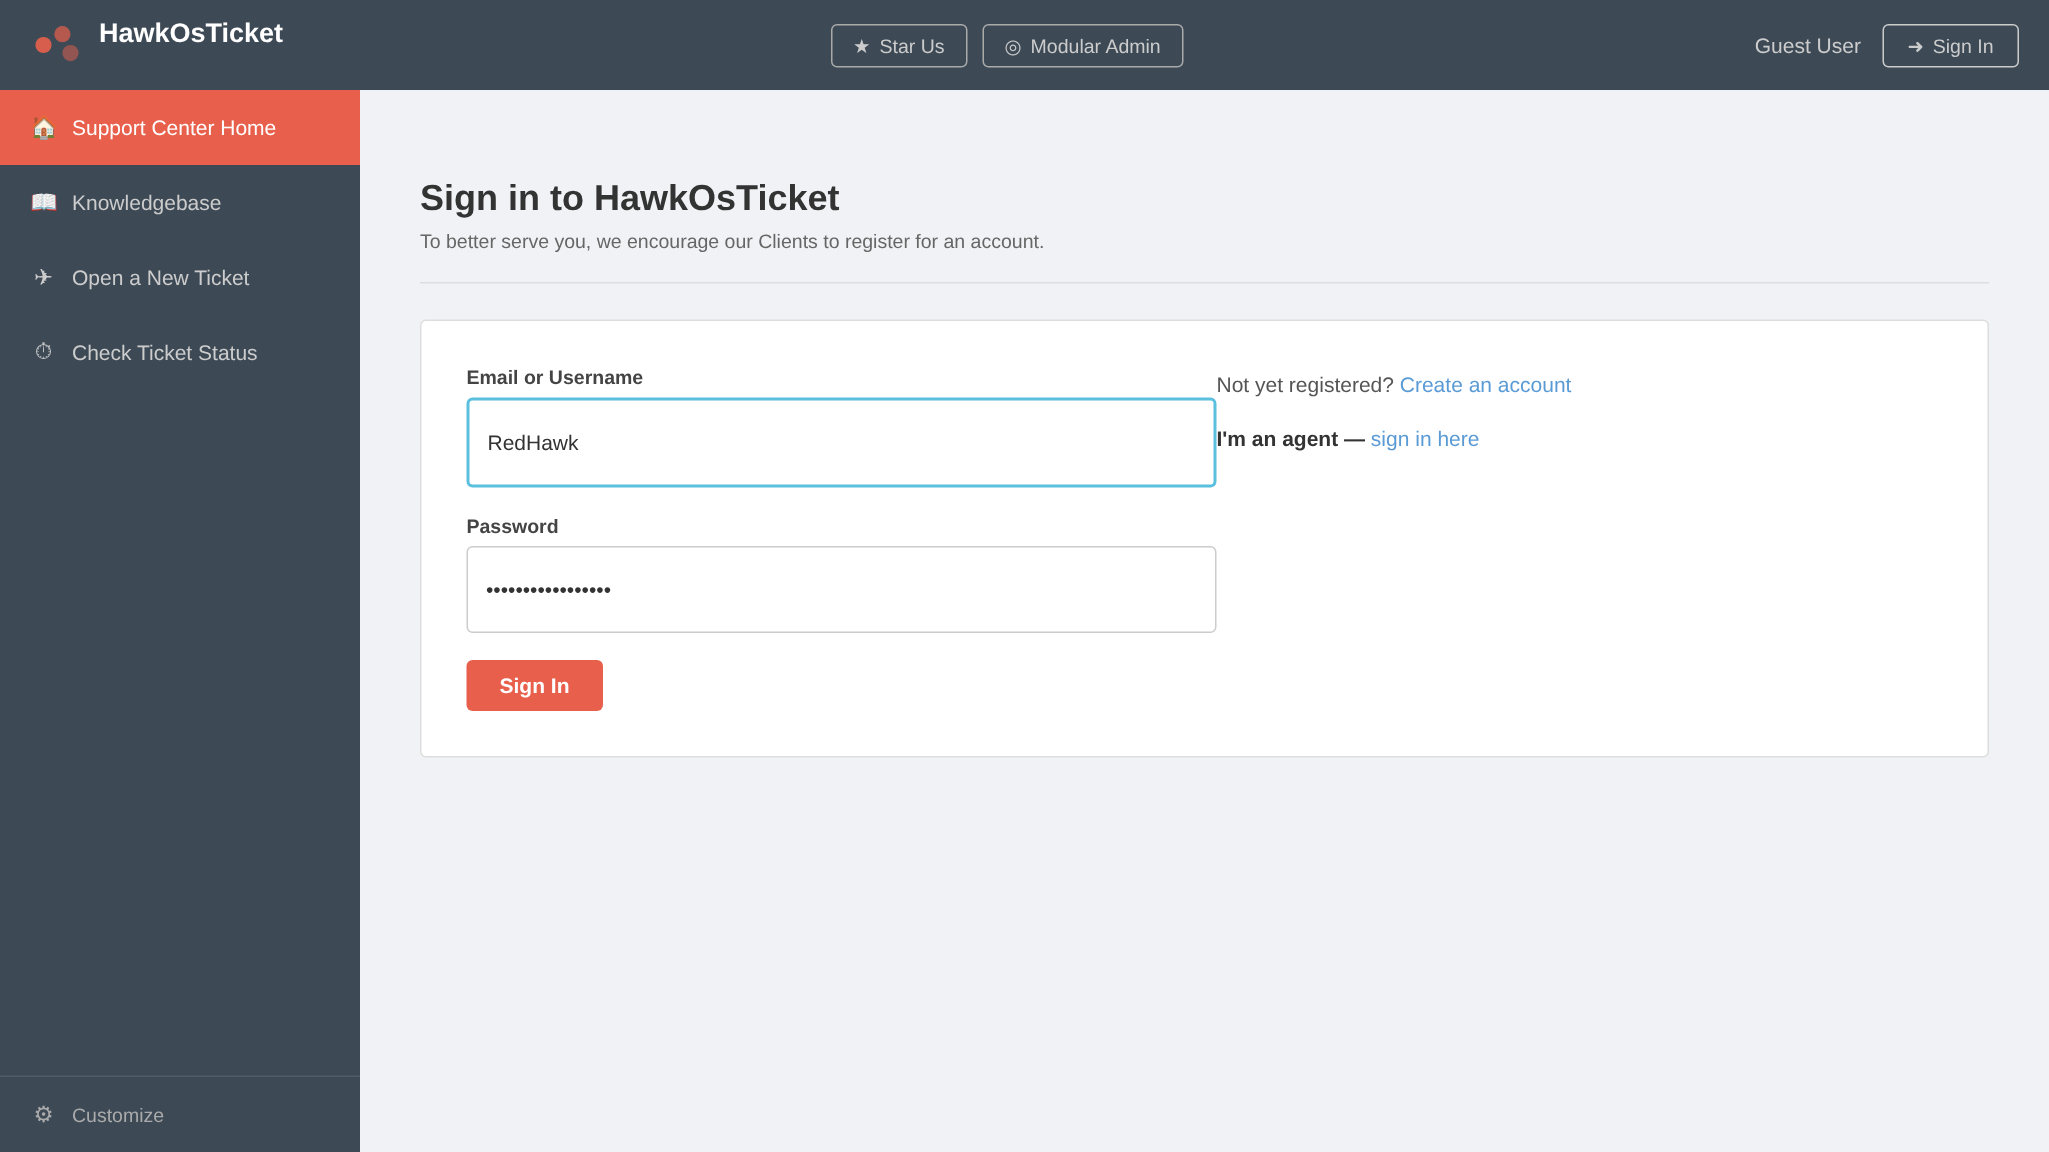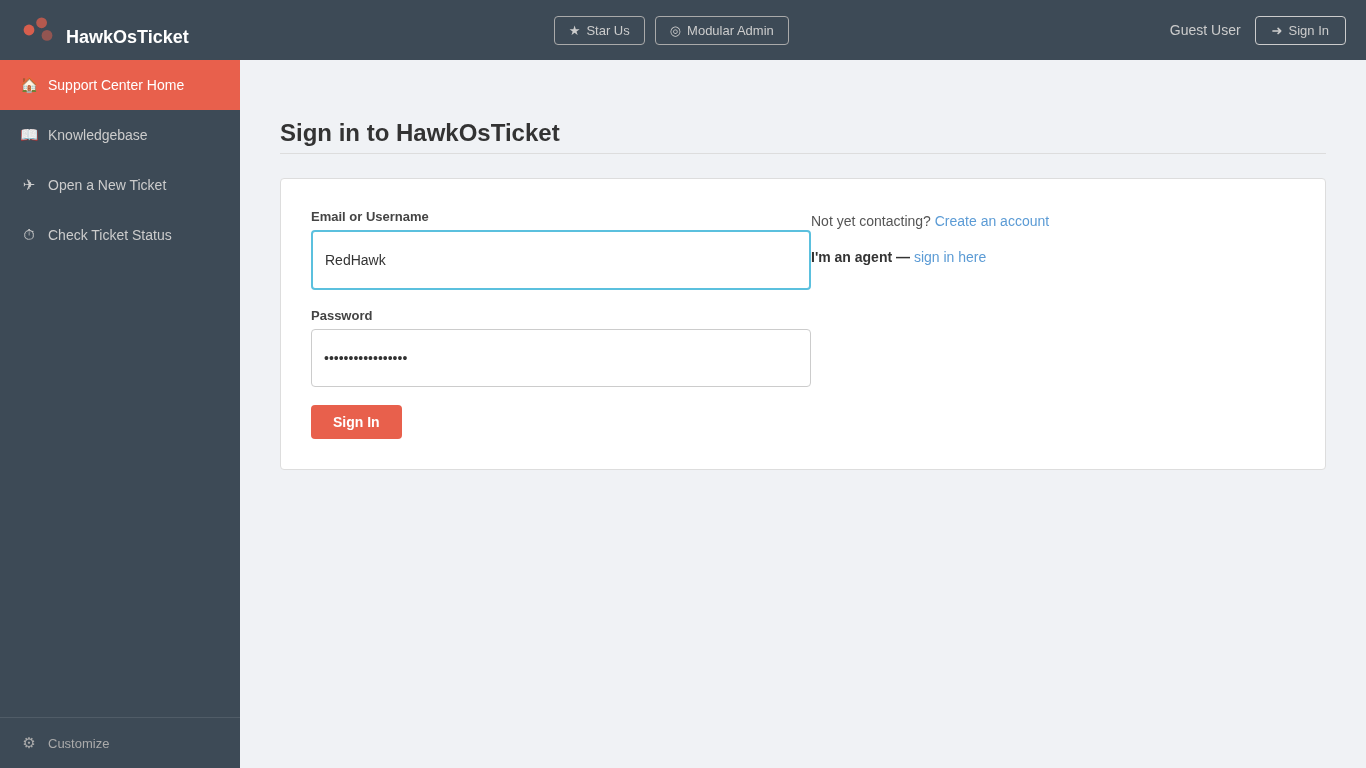--- a/index.html
+++ b/index.html
@@ -11,21 +11,21 @@
       height: 60px;
       display: flex;
       align-items: center;
       padding: 0 20px;
       position: fixed;
       top: 0; left: 0; right: 0;
       z-index: 100;
     }
     .navbar-brand {
       display: flex;
-      align-items: flex-end;
+      align-items: flex-start;
       gap: 10px;
       color: #fff;
       font-size: 18px;
       font-weight: bold;
       text-decoration: none;
     }
     .brand-logo {
       width: 36px;
       height: 36px;
     }
@@ -290,40 +290,41 @@
     <div class="sidebar-bottom">
       <div class="sidebar-bottom-item">
         <span class="sidebar-icon">⚙</span>
         <span>Customize</span>
       </div>
     </div>
   </aside>
 
   <main class="content">
     <h1 class="page-title">Sign in to HawkOsTicket</h1>
+    <p class="page-subtitle">To better serve you, we encourage our Clients to register for an account.</p>
     <hr class="divider">
 
     <div class="signin-card">
       <div class="signin-body">
 
         <div class="signin-form-section">
           <div class="form-group">
             <label class="form-label">Email or Username</label>
             <input class="form-input" type="text" value="RedHawk" style="">
           </div>
           <div class="form-group">
             <label class="form-label">Password</label>
             <input class="form-input password-field" type="password" value="passwordvalue1234" style="">
           </div>
           <button class="signin-button">Sign In</button>
         </div>
 
         <div class="signin-info-section">
           <p class="not-registered">
-            <span>Not yet contacting?</span>
+            <span>Not yet registered?</span>
             <a href="#"> <span>Create an account</span></a>
           </p>
           <p class="agent-signin">
             <span>I'm an agent</span>
             <span> — </span>
             <a href="#"><span>sign in here</span></a>
           </p>
         </div>
 
       </div>

